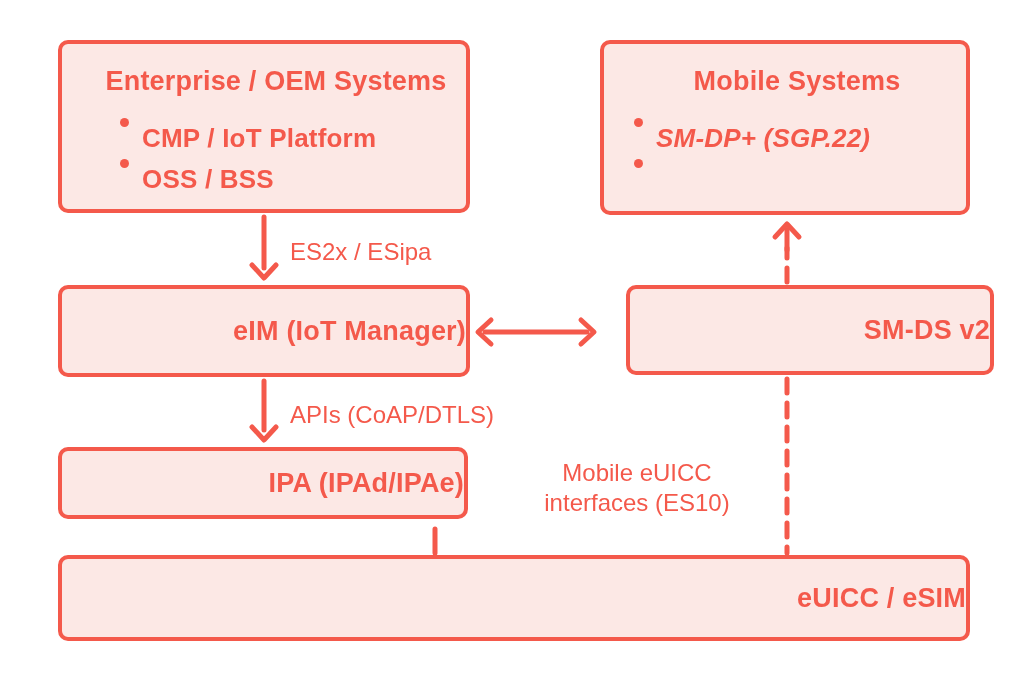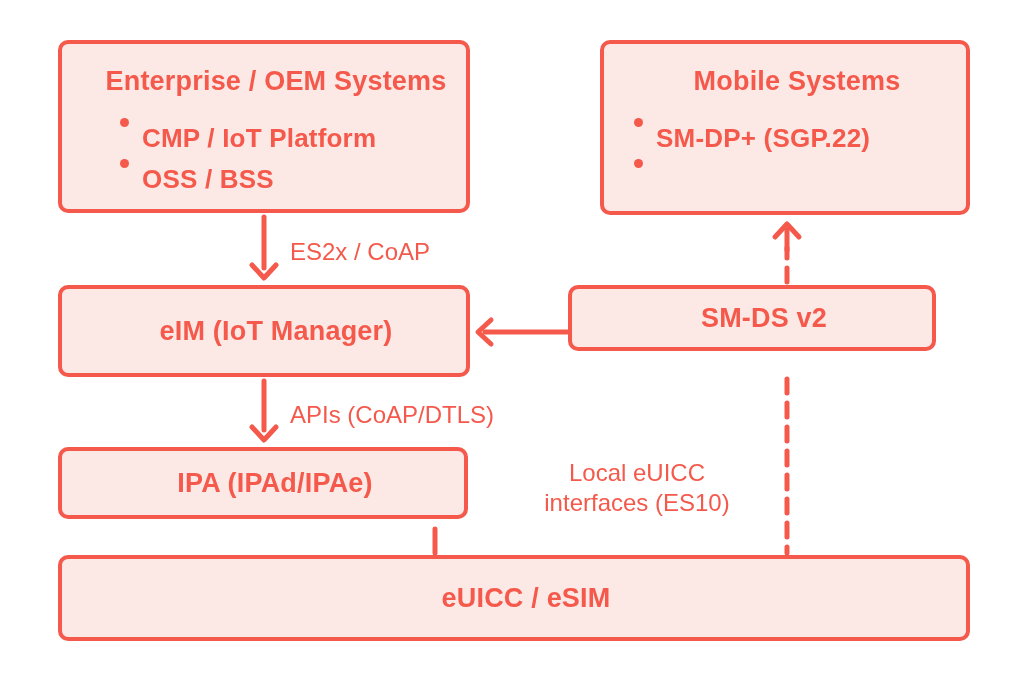--- a/index.html
+++ b/index.html
@@ -33,47 +33,47 @@
   .box {
     position: absolute;
     background: var(--box-fill);
     border: 4px solid var(--accent);
     border-radius: 10px;
     color: var(--accent);
   }
   .box-enterprise { left: 58px;  top: 40px;  width: 412px; height: 173px; }
   .box-mobile     { left: 600px; top: 40px;  width: 370px; height: 175px; }
   .box-eim        { left: 58px;  top: 285px; width: 412px; height: 92px; }
-  .box-smds       { left: 568px; top: 285px; width: 368px; height: 66px; }
+  .box-smds       { left: 626px; top: 285px; width: 368px; height: 90px; }
   .box-ipa        { left: 58px;  top: 447px; width: 410px; height: 72px; }
   .box-euicc      { left: 58px;  top: 555px; width: 912px; height: 86px; }
   .box-title {
     font-size: 27px;
     font-weight: 700;
     text-align: center;
     line-height: 34px;
     margin-top: 20px;
     letter-spacing: 0.2px;
     padding-left: 24px;
   }
   .box.center-box {
     display: flex;
     align-items: center;
-    justify-content: center;
+    justify-content: flex-end;
   }
   .box.center-box .box-title { margin-top: 0; }
   .bullets {
     list-style: none;
     margin-top: 20px;
     font-size: 26px;
     font-weight: 700;
     letter-spacing: 0.2px;
   }
   .box-enterprise .bullets { margin-left: 58px; }
-  .box-mobile .bullets { margin-left: 30px; }
+  .box-mobile .bullets { margin-left: 30px; font-style: italic; }
   .bullets li {
     line-height: 41px;
     display: flex;
   }
   .dot {
     display: inline-block;
     width: 9px; height: 9px;
     border-radius: 50%;
     background: var(--accent);
     margin-right: 13px;
@@ -165,18 +165,18 @@
   </div>
 
   <div class="box box-ipa center-box">
     <div class="box-title">IPA (IPAd/IPAe)</div>
   </div>
 
   <div class="box box-euicc center-box">
     <div class="box-title">eUICC / eSIM</div>
   </div>
 
-  <div class="edge-label label-es2x">ES2x / CoAP</div>
+  <div class="edge-label label-es2x">ES2x / ESipa</div>
   <div class="edge-label label-esipa">APIs (CoAP/DTLS)</div>
-  <div class="edge-label label-local">Local eUICC
+  <div class="edge-label label-local">Mobile eUICC
 interfaces (ES10)</div>
 
 </div>
 
 </body></html>

